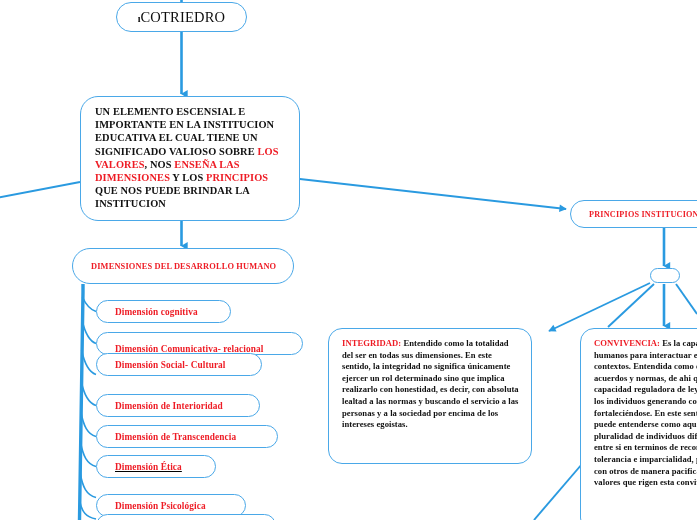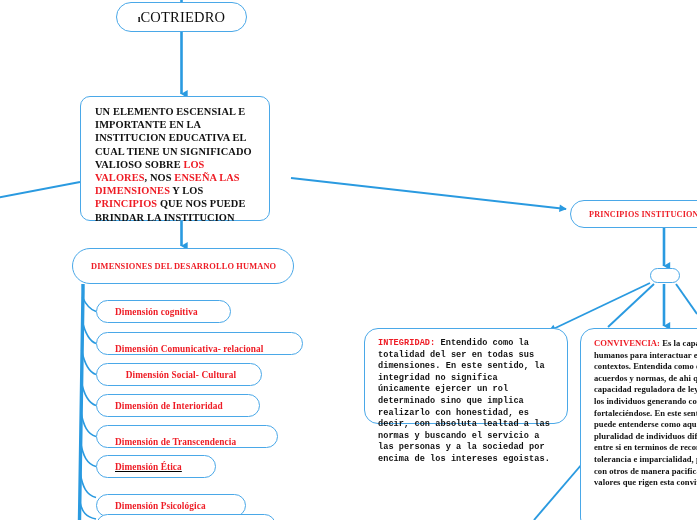--- a/index.html
+++ b/index.html
@@ -60,23 +60,23 @@
     font-size: 10px;
     font-weight: bold;
     color: #0d0d0d;
     position: relative;
     top: 1px;
   }
 
   .main-node {
     left: 80px;
     top: 96px;
-    width: 190px;
+    width: 220px;
     height: 125px;
-    border-radius: 10px;
+    border-radius: 18px;
     padding: 8px 12px 8px 14px;
     align-items: flex-start;
   }
   .main-text {
     font-size: 10.4px;
     line-height: 13.2px;
     font-weight: bold;
     color: #111111;
     letter-spacing: .1px;
   }
@@ -147,25 +147,24 @@
     font-weight: bold;
     color: #111111;
     letter-spacing: .05px;
   }
   .box-text .lead {
     color: #ee1c25;
     font-weight: bold;
   }
 
   .integridad-node {
-    left: 364px;
+    left: 328px;
     top: 328px;
     width: 204px;
-    height: 96px;
-    font-family: Liberation Mono, monospace;
+    height: 136px;
   }
   .convivencia-node {
     left: 580px;
     top: 328px;
     width: 210px;
     height: 204px;
   }
 </style>
 </head>
 <body>
@@ -230,27 +229,27 @@
     <span class="txt">DIMENSIONES DEL DESARROLLO HUMANO</span>
   </div>
 
   <div id="dim-list">
       <div class="node pill dim-item" style="left: 96px; top: 300px; width: 135px; align-items: center;">
         <span class="txt">Dimensión cognitiva</span>
       </div>
       <div class="node pill dim-item" style="left: 96px; top: 332px; width: 207px; align-items: flex-end;">
         <span class="txt">Dimensión Comunicativa- relacional</span>
       </div>
-      <div class="node pill dim-item" style="left: 96px; top: 363px; width: 166px; justify-content: center;">
+      <div class="node pill dim-item" style="left: 96px; top: 353px; width: 166px;">
         <span class="txt">Dimensión Social- Cultural</span>
       </div>
       <div class="node pill dim-item" style="left: 96px; top: 394px; width: 164px;">
         <span class="txt">Dimensión de Interioridad</span>
       </div>
-      <div class="node pill dim-item" style="left: 96px; top: 425px; width: 182px; align-items: flex-end;">
+      <div class="node pill dim-item" style="left: 96px; top: 425px; width: 182px;">
         <span class="txt">Dimensión de Transcendencia</span>
       </div>
       <div class="node pill dim-item" style="left: 96px; top: 455px; width: 120px; text-decoration: underline;">
         <span class="txt">Dimensión Ética</span>
       </div>
       <div class="node pill dim-item" style="left: 96px; top: 486px; width: 150px; margin-top: 8px;">
         <span class="txt">Dimensión Psicológica</span>
       </div>
       <div class="node pill dim-item" style="left: 96px; top: 514px; width: 180px;">
         <span class="txt"></span>

